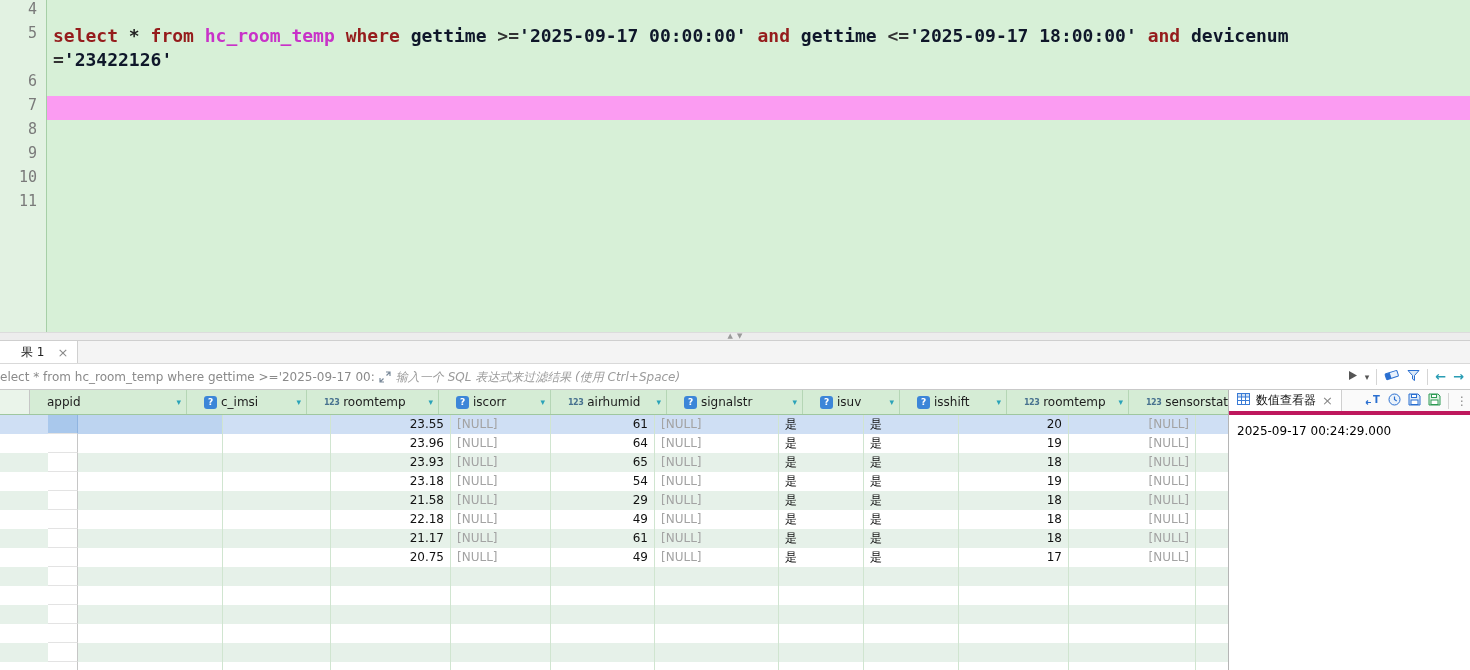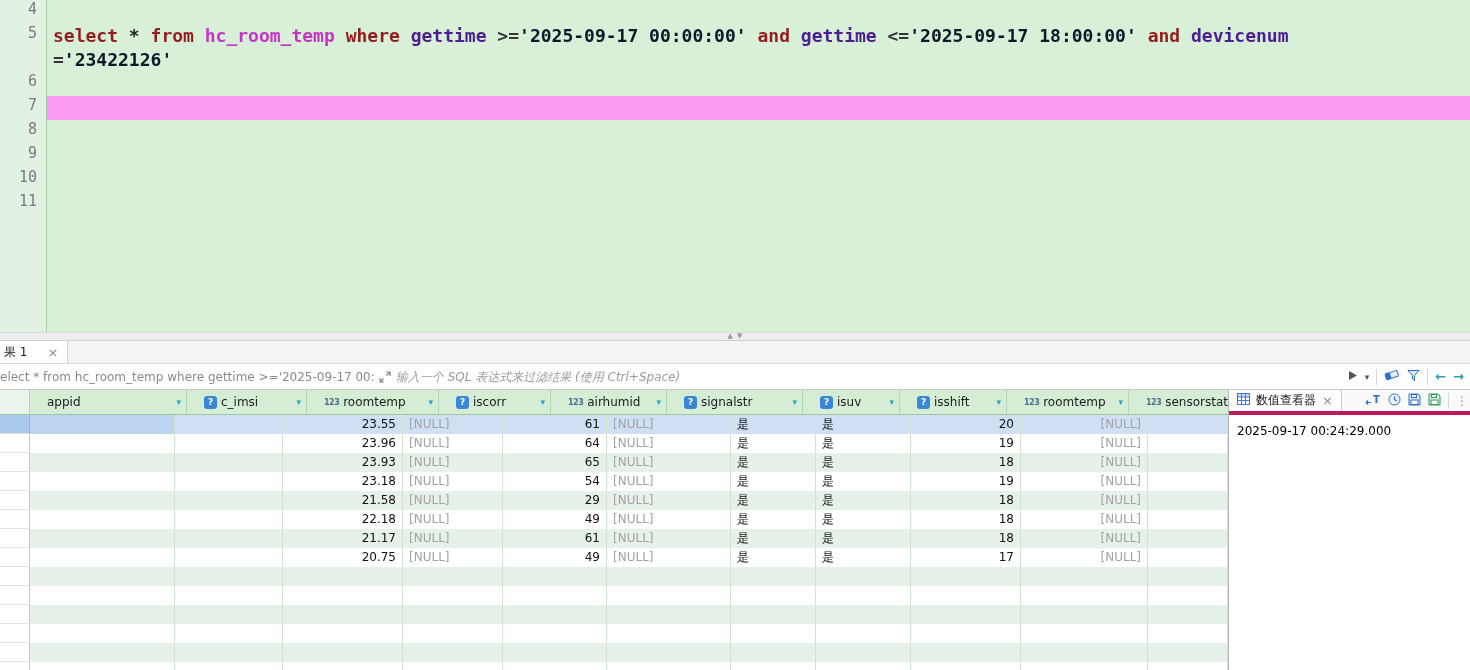--- a/index.html
+++ b/index.html
@@ -10,35 +10,35 @@
   
   .editor{height:332px;flex:none;display:flex;background:#d7f0d7;overflow:hidden;}
   .gutter{width:47px;flex:none;background:#e2f2e2;border-right:1px solid #a6cfa6;}
   .gnum{height:24px;line-height:24px;text-align:right;padding-right:9px;color:#7a7a7a;
     font:15px "DejaVu Sans Mono","Liberation Mono",monospace;}
   .code{flex:1;font:bold 18px "DejaVu Sans Mono","Liberation Mono",monospace;overflow:hidden;}
   .cline{height:24px;line-height:24px;padding-left:6px;white-space:pre;}
   .cline.hl{background:#fb9cf2;}
   .tk-kw{color:#951c1c;}
   .tk-tbl{color:#c832c8;}
-  .tk-id{color:#4c1d95;}
+  .tk-id{color:#0f172a;}
   .tk-str{color:#0f172a;}
   .tk-op{color:#333;}
   .tk-pl{color:#222;}
 
   
   .splitter{height:9px;flex:none;background:#ededed;border-top:1px solid #dcdcdc;
     border-bottom:1px solid #cfcfcf;display:flex;justify-content:center;align-items:center;gap:4px;}
   .split-btn{font-size:7px;line-height:7px;color:#9a9a9a;cursor:pointer;}
 
   
   .tabbar{height:23px;flex:none;background:#f4f4f4;border-bottom:1px solid #d9d9d9;
     display:flex;align-items:stretch;}
-  .tab{background:#fff;border-right:1px solid #d0d0d0;display:flex;align-items:center;gap:20px;
-    padding:0 9px 0 4px;font-size:12px;color:#222;}
+  .tab{background:#fff;border-right:1px solid #d0d0d0;display:flex;align-items:center;gap:13px;
+    padding:0 9px 0 21px;font-size:12px;color:#222;}
   .tab-close{color:#888;font-size:13px;line-height:13px;}
 
   
   .filterbar{height:26px;flex:none;background:#fff;border-bottom:1px solid #c9c9c9;
     display:flex;align-items:center;font-size:12px;}
   .fb-left{color:#8a8a8a;white-space:nowrap;overflow:hidden;flex:none;}
   .fb-exp{flex:none;margin:0 5px 0 4px;display:flex;align-items:center;}
   .fb-input{flex:1;border:none;outline:none;background:transparent;font-size:12px;
     font-family:"DejaVu Sans","Liberation Sans",sans-serif;color:#333;min-width:50px;}
   .fb-input::placeholder{color:#9b9b9b;font-style:italic;}
@@ -54,21 +54,21 @@
   .g-gutter-cell{width:30px;flex:none;background:#fff;border-right:1px solid #c6c6c6;
     border-bottom:1px solid #e3e3e3;}
   .g-header .g-gutter-cell{background:#eaf4ea;border-bottom:none;}
   .g-hcell{display:flex;align-items:center;gap:4px;padding:0 5px;border-right:1px solid #b5d6b5;
     font-size:12px;color:#1c1c1c;overflow:hidden;flex:none;}
   .hlabel{flex:1;overflow:hidden;white-space:nowrap;}
   .hdd{color:#2ba3b8;font-size:9px;flex:none;}
   .ic123{color:#48728f;font-size:8px;font-weight:bold;letter-spacing:-0.5px;flex:none;}
   .icq{width:13px;height:13px;background:#3c86d8;color:#fff;border-radius:3px;font-size:9px;
     font-weight:bold;display:flex;align-items:center;justify-content:center;flex:none;}
-  .g-row{display:flex;height:19px;background:#fff;}
+  .g-row{display:flex;height:19px;background:#fff;padding-left:48px;}
   .g-row.odd{background:#e6f1e9;}
   .g-row.sel{background:#cfdff4;}
   .g-row.sel .g-gutter-cell{background:#a9c8ec;border-right-color:#8fb4e0;}
   .g-row.sel .g-cell:nth-child(2){background:#bdd4f0;}
   .g-cell{line-height:18px;font-size:12px;color:#111;padding:0 6px;border-right:1px solid #d0e5d0;
     overflow:hidden;white-space:nowrap;flex:none;}
   .g-cell.nul{color:#a3a3a3;}
 
   .vpanel{flex:1;display:flex;flex-direction:column;background:#fff;border-left:1px solid #b5b5b5;}
   .vp-header{height:25px;flex:none;display:flex;align-items:stretch;background:#fafafa;

